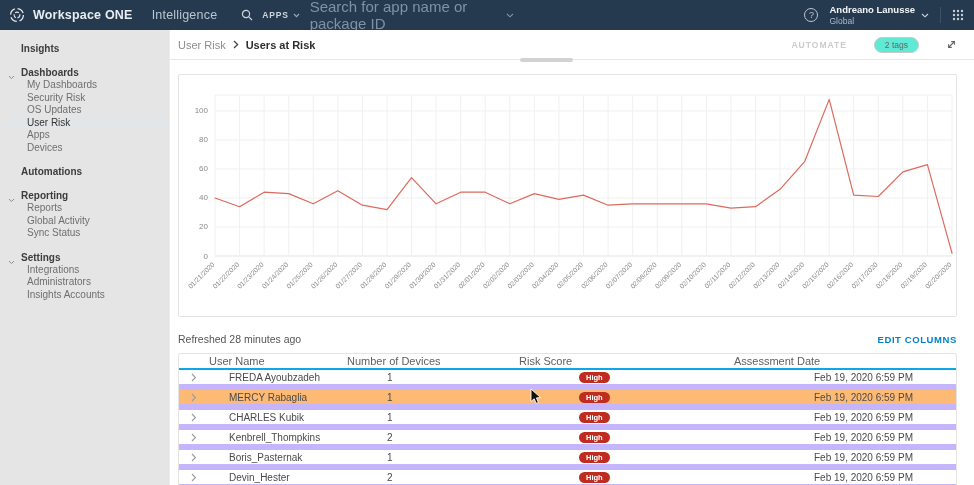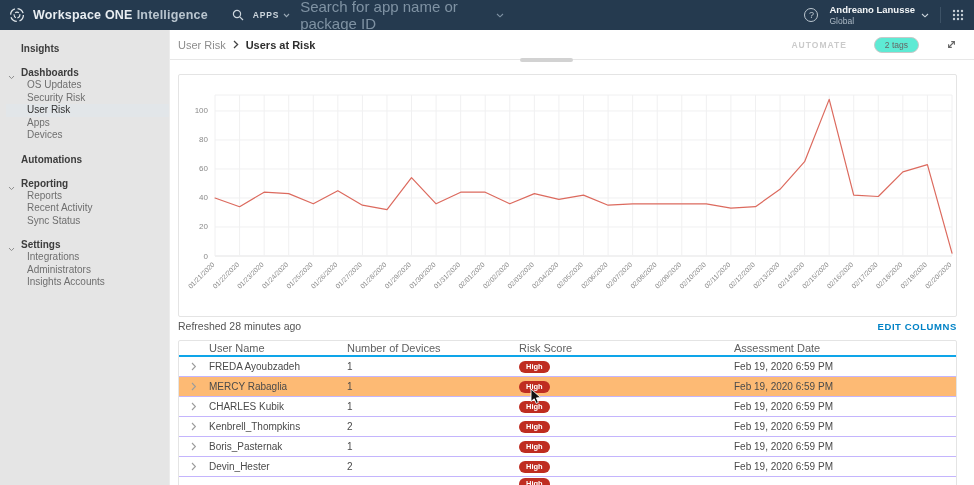--- a/index.html
+++ b/index.html
@@ -9,21 +9,21 @@
     font-family: "Liberation Sans", sans-serif; background: #fff;
   }
   
   .topbar {
     height: 30px; background: #253a4f; display: flex; align-items: center;
     padding: 0 10px 0 9px; color: #e6ebef;
   }
   .logo-icon { width: 16px; height: 16px; margin-right: 8px; flex: 0 0 auto; }
   .brand { font-size: 12.5px; letter-spacing: .2px; white-space: nowrap; }
   .brand .b1 { color: #e8edf1; font-weight: bold; }
-  .brand .b2 { color: #b9c5cf; font-weight: bold; margin-left: 4px; text-align: right; }
+  .brand .b2 { color: #b9c5cf; font-weight: normal; margin-left: 19px; text-align: right; }
   .searchblk { display: flex; align-items: center; margin-left: 24px; }
   .search-icon { margin-right: 9px; }
   .scope { font-size: 8.5px; font-weight: bold; letter-spacing: .8px; color: #cdd6dd; display:flex; align-items:center; gap:4px; }
   .search-ph { font-size: 15px; color: #7f92a3; margin-left: 10px; width: 196px; }
   .chev { display: inline-block; }
   .tb-right { margin-left: auto; display: flex; align-items: center; gap: 11px; }
   .help-icon {
     width: 14px; height: 14px; border: 1px solid #bcc7d0; border-radius: 50%;
     font-size: 9px; color: #bcc7d0; display: flex; align-items: center; justify-content: center;
   }
@@ -65,27 +65,27 @@
     border: 1px solid #c9c9c9; border-radius: 9px; padding: 2px 10px;
     font-size: 8.5px; color: #666; background: #5eead4; cursor: pointer; white-space: nowrap;
   }
   .scroll-thumb {
     position: absolute; left: 350px; top: 28px; width: 53px; height: 4px;
     background: #d2d2d2; border-radius: 2px;
   }
   
   .content { padding: 14px 17px 0 8px; }
   .chart-card { border: 1px solid #e4e4e4; border-radius: 2px; height: 243px; background:#fff; }
-  .refresh-row { display: flex; align-items: center; margin-top: 1px; height: 16px; }
+  .refresh-row { display: flex; align-items: center; margin-top: 14px; height: 16px; }
   .refreshed { font-size: 10.5px; color: #555; }
   .editcols { margin-left: auto; font-size: 9.5px; font-weight: bold; letter-spacing: .6px; color: #0082c6; cursor: pointer; }
   .table-card { border: 1px solid #e4e4e4; border-radius: 2px; margin-top: 6px; background: #fff; overflow: hidden; }
   .thead, .trow { display: grid; grid-template-columns: 30px 138px 172px 215px 1fr; align-items: center; }
   .thead { height: 16px; font-size: 11px; color: #5f5f5f; border-bottom: 2px solid #0ea5e9; }
-  .trow { height: 20px; font-size: 10px; color: #4a4a4a; border-bottom: 1px solid #c4b5fd; background: #fff; }
+  .trow { height: 20px; font-size: 10px; color: #4a4a4a; border-bottom: 6px solid #c4b5fd; background: #fff; gap: 20px; }
   .trow.hover { background: #fdba74; }
   .trow .cexp { display: flex; justify-content: center; cursor: pointer; }
   .badge {
     display: inline-block; background: #bf2d21; color: #fff; font-size: 7.5px;
     font-weight: bold; padding: 2px 7px; border-radius: 8px; line-height: 1;
   }
   .trow.partial { align-items: flex-start; }
   .trow.partial .badge { margin-top: 1px; }
   
   .cursor { position: absolute; left: 530px; top: 388px; pointer-events: none; }
@@ -151,35 +151,36 @@
 
   <div class="body">
     <nav class="sidebar" id="sidebar">
         <div class="sb-section">
           <div class="sb-head"><span>Insights</span></div>
         </div>
         <div class="sb-section">
           <div class="sb-head"><span class="sb-chev"><svg width="7" height="5" viewBox="0 0 7 5">
                 <polyline points="1,1 3.5,3.6 6,1" fill="none" stroke="#8f8f8f" stroke-width="1"></polyline>
               </svg></span><span>Dashboards</span></div>
+          <div class="sb-item">My Dashboards</div>
+          <div class="sb-item">Security Risk</div>
           <div class="sb-item">OS Updates</div>
-          <div class="sb-item">Security Risk</div>
           <div class="sb-item selected">User Risk</div>
           <div class="sb-item">Apps</div>
           <div class="sb-item">Devices</div>
         </div>
         <div class="sb-section">
           <div class="sb-head"><span>Automations</span></div>
         </div>
         <div class="sb-section">
           <div class="sb-head"><span class="sb-chev"><svg width="7" height="5" viewBox="0 0 7 5">
                 <polyline points="1,1 3.5,3.6 6,1" fill="none" stroke="#8f8f8f" stroke-width="1"></polyline>
               </svg></span><span>Reporting</span></div>
           <div class="sb-item">Reports</div>
-          <div class="sb-item">Recent Activity</div>
+          <div class="sb-item">Global Activity</div>
           <div class="sb-item">Sync Status</div>
         </div>
         <div class="sb-section">
           <div class="sb-head"><span class="sb-chev"><svg width="7" height="5" viewBox="0 0 7 5">
                 <polyline points="1,1 3.5,3.6 6,1" fill="none" stroke="#8f8f8f" stroke-width="1"></polyline>
               </svg></span><span>Settings</span></div>
           <div class="sb-item">Integrations</div>
           <div class="sb-item">Administrators</div>
           <div class="sb-item">Insights Accounts</div>
         </div>

